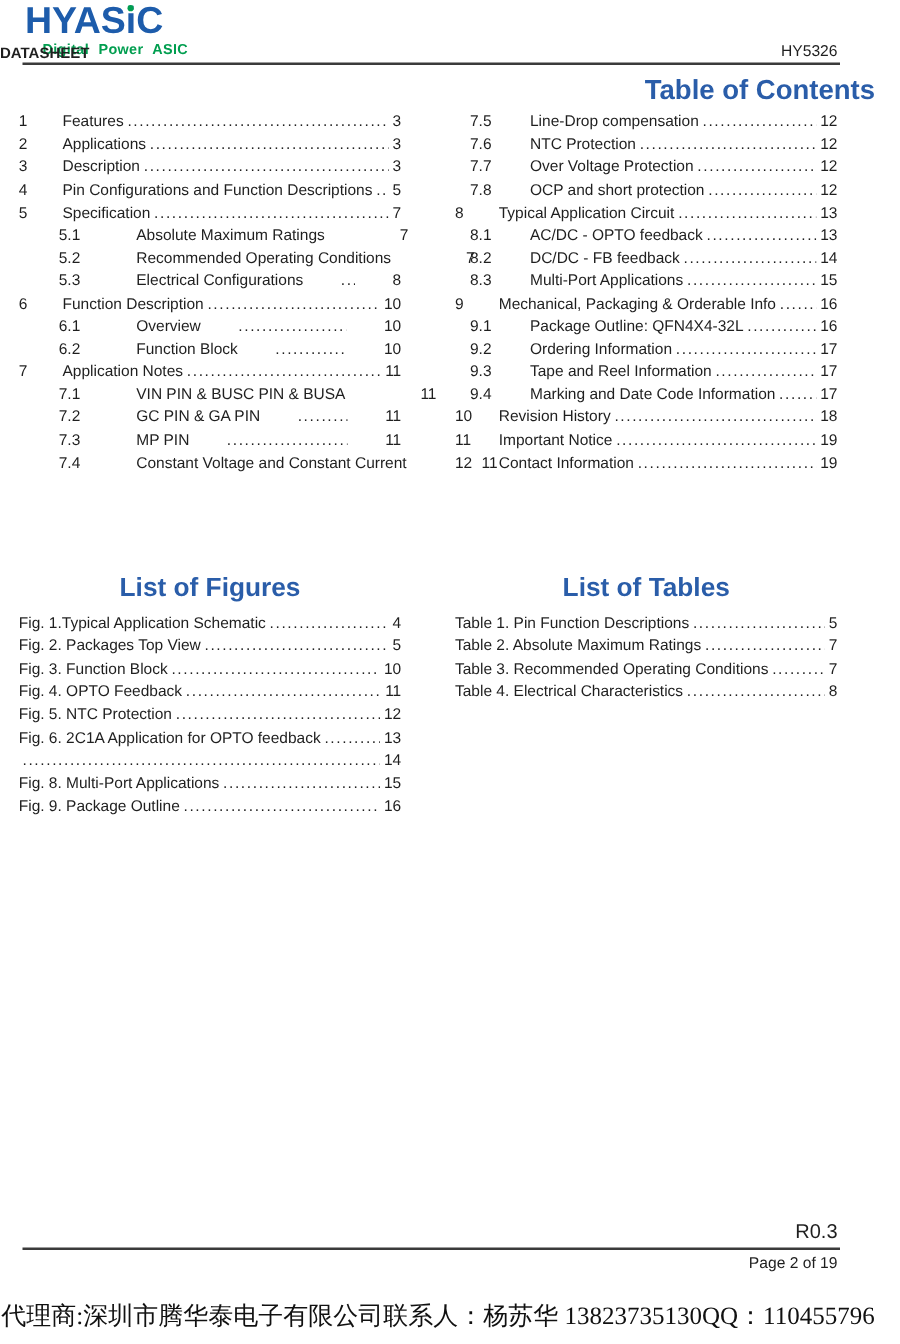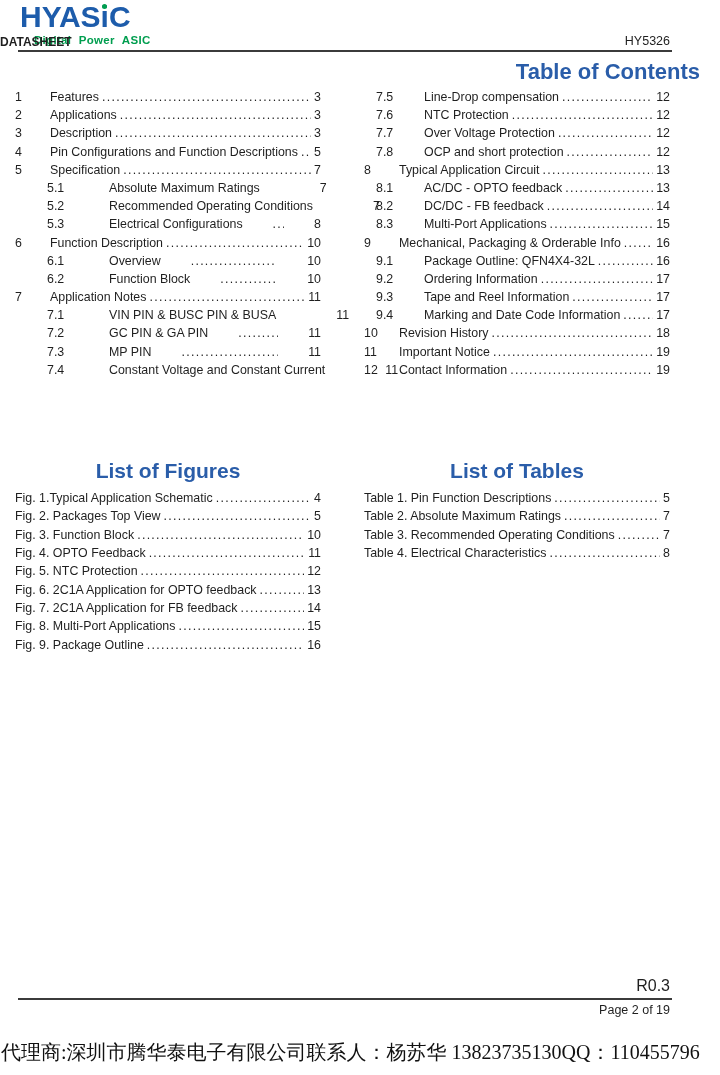--- a/index.html
+++ b/index.html
@@ -302,21 +302,20 @@
     <span class="toc-label">Fig. 5. NTC Protection</span>
     <span class="leader"></span>
     <span class="toc-page">12</span>
   </div>
           <div class="list-row">
     <span class="toc-label">Fig. 6. 2C1A Application for OPTO feedback</span>
     <span class="leader"></span>
     <span class="toc-page">13</span>
   </div>
           <div class="list-row">
-    <span class="toc-label">Fig. 7. 2C1A Application for FB feedback</span>
     <span class="leader"></span>
     <span class="toc-page">14</span>
   </div>
           <div class="list-row">
     <span class="toc-label">Fig. 8. Multi-Port Applications</span>
     <span class="leader"></span>
     <span class="toc-page">15</span>
   </div>
           <div class="list-row">
     <span class="toc-label">Fig. 9. Package Outline</span>

